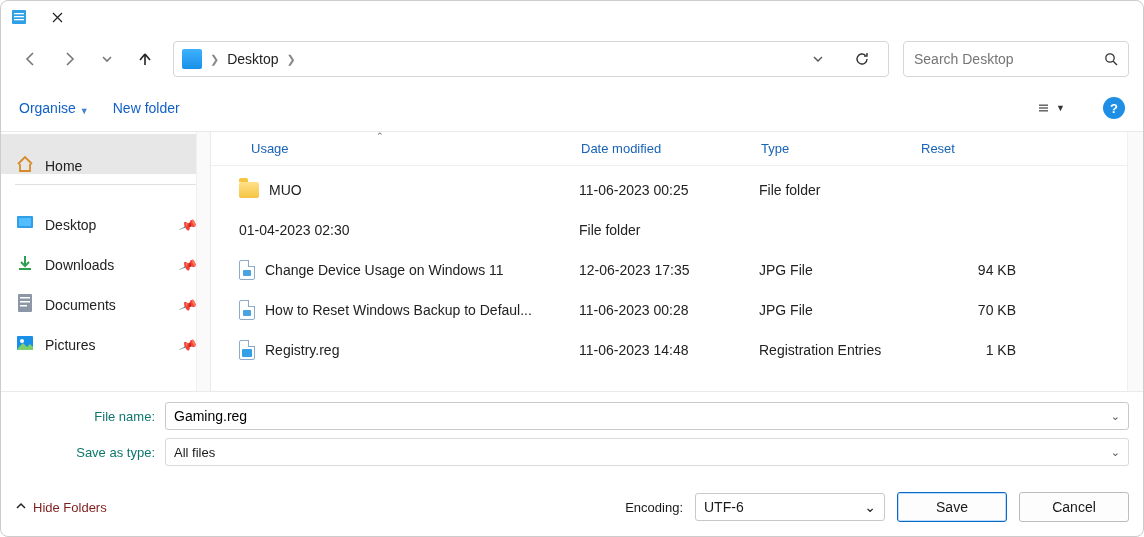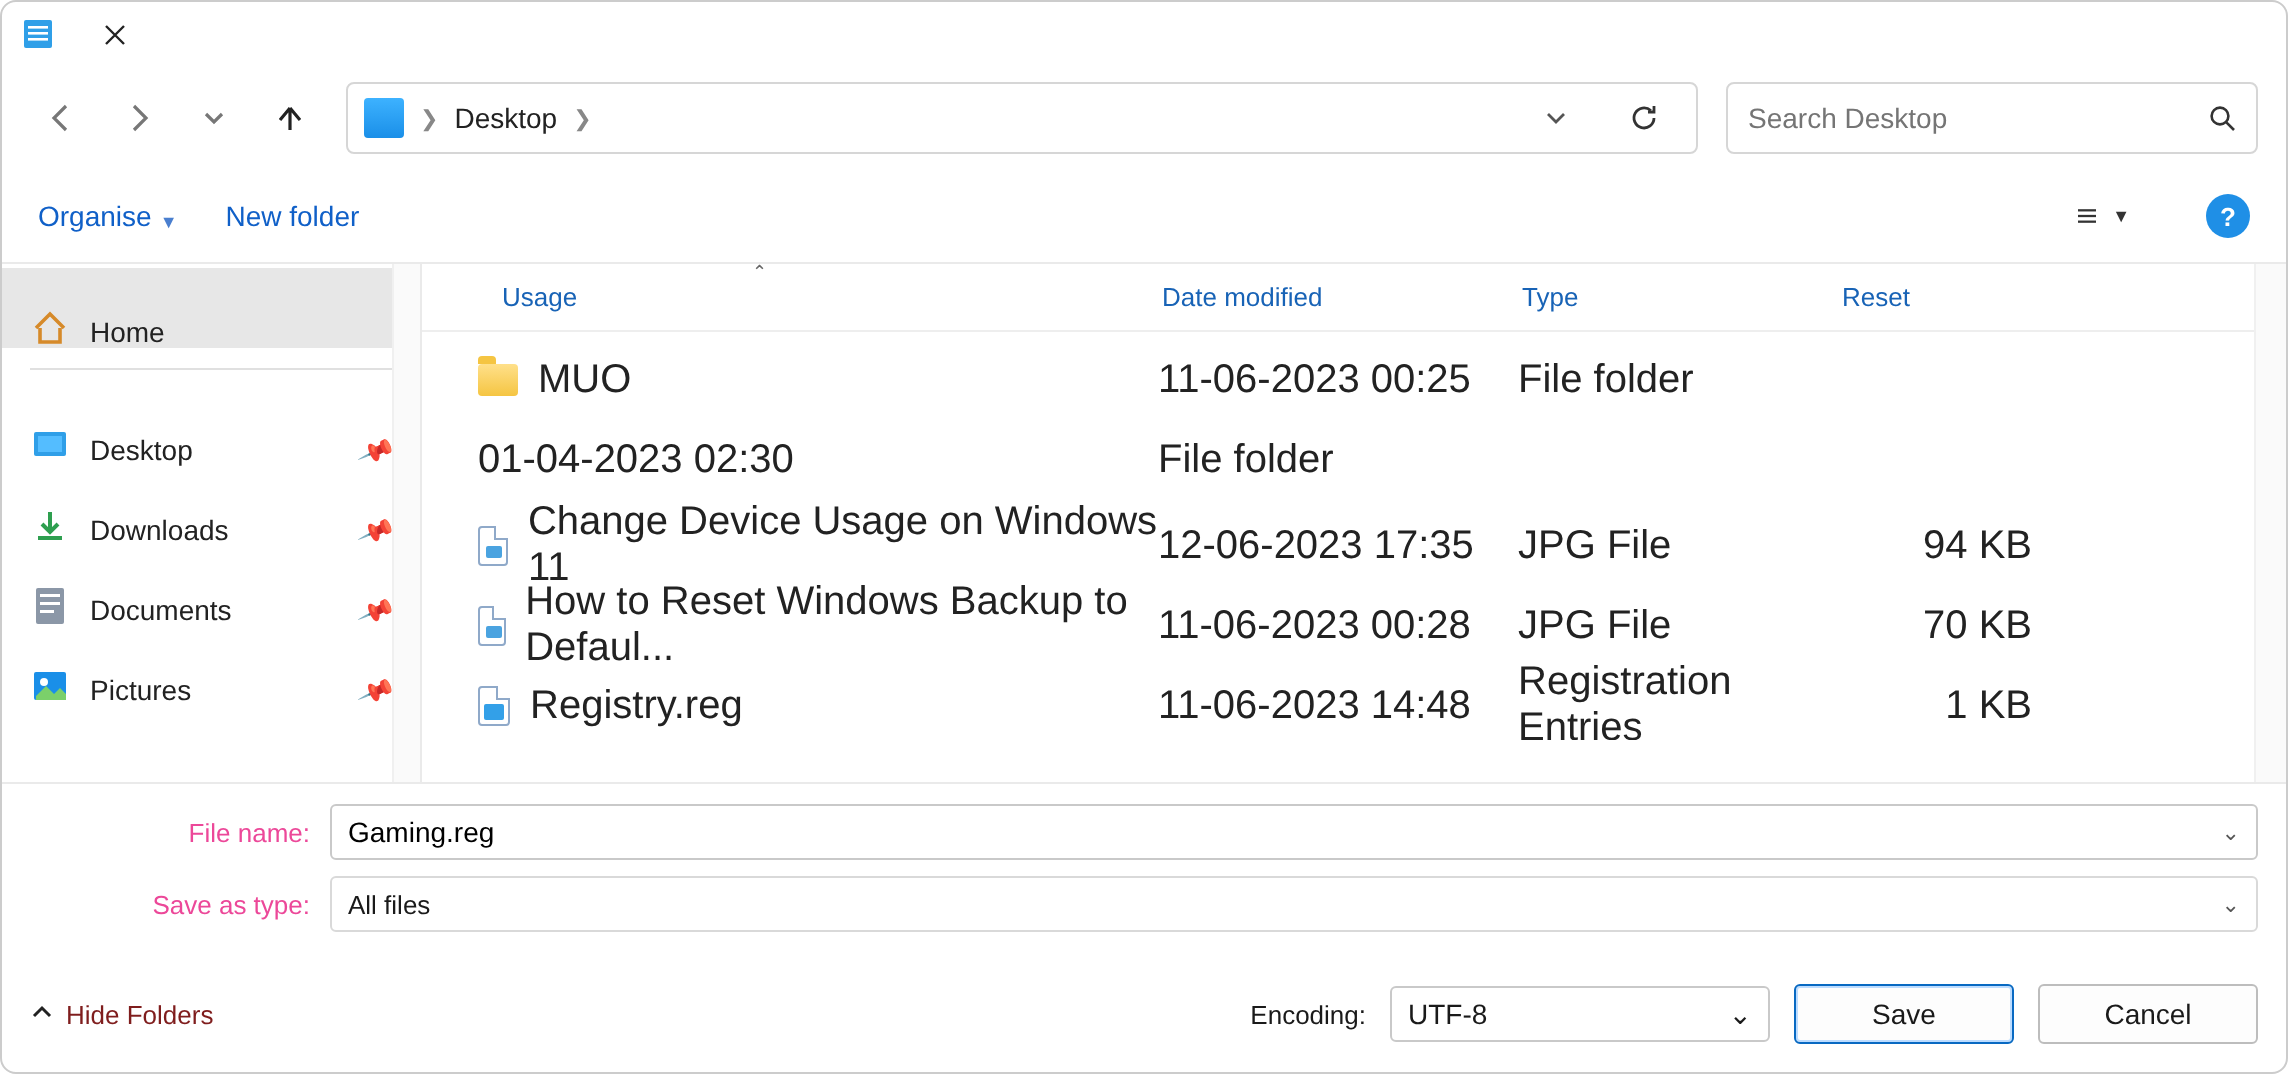--- a/index.html
+++ b/index.html
@@ -16,21 +16,21 @@
 .navbtn { width:32px; height:32px; display:flex; align-items:center; justify-content:center; color:#6a6a6a; border-radius:4px; }
 .navbtn.enabled { color:#222; }
 .breadcrumb { flex:1; display:flex; align-items:center; border:1px solid #d6d6d6; border-radius:4px; height:36px; padding:0 8px; gap:4px; margin-left:6px; }
 .bc-icon { width:20px; height:20px; background: linear-gradient(#3db2ff,#1a8fe8); border-radius:2px; position:relative; }
 .bc-icon::after { content:""; position:absolute; inset:3px 3px 3px 3px; background:#fff; opacity:.0; }
 .bc-sep { color:#888; font-size:11px; padding:0 4px; }
 .bc-label { font-size:14px; color:#222; }
 .bc-right { margin-left:auto; display:flex; align-items:center; gap:4px; }
 .bc-chev { width:28px; text-align:center; color:#555; font-size:13px; }
 .refresh { width:36px; height:36px; display:flex; align-items:center; justify-content:center; color:#333; }
-.searchbar { width:266px; height:36px; border:1px solid #d6d6d6; border-radius:4px; display:flex; align-items:center; padding:0 10px; justify-content:space-between; color:#666; margin-left:8px; }
+.searchbar { width:226px; height:36px; border:1px solid #d6d6d6; border-radius:4px; display:flex; align-items:center; padding:0 10px; justify-content:space-between; color:#666; margin-left:8px; }
 .searchbar input { border:0; outline:0; font-size:14px; width:190px; color:#666; background:transparent; }
 .searchbar .mag { color:#333; font-size:12px; }
 
 
 .toolbar { display:flex; align-items:center; padding: 4px 18px 10px 18px; gap:24px; }
 .tool-link { color:#1060c8; font-size:14px; display:flex; align-items:flex-end; gap:4px; }
 .tool-link .caret { font-size:9px; color:#4a7fcf; }
 .toolbar .spacer { flex:1; }
 .viewbtn { width:26px; height:26px; display:flex; align-items:center; justify-content:center; color:#333; }
 .viewbtn .caret { font-size:9px; margin-left:8px; color:#333; }
@@ -47,34 +47,34 @@
 .ic { width:20px; height:20px; display:flex; align-items:center; justify-content:center; }
 .ic-home svg, .ic-desktop svg, .ic-down svg, .ic-doc svg, .ic-pic svg { display:block; }
 
 
 .filearea { flex:1; position:relative; display:flex; flex-direction:column; }
 .filearea .scroll { position:absolute; right:0; top:0; bottom:0; width:16px; background:#fafafa; border-left:1px solid #f0f0f0; }
 .cols { display:grid; grid-template-columns: 330px 180px 160px 120px; padding-left:40px; height:34px; align-items:center; color:#1863b6; font-size:13px; border-bottom:1px solid #eee; gap:0; }
 .cols .col { display:flex; align-items:center; gap:5px; }
 .cols .sortcaret { font-size:9px; color:#666; }
 .rows { padding-left:28px; padding-top:4px; overflow:hidden; }
-.row { display:grid; grid-template-columns: 340px 180px 160px 105px; height:40px; align-items:center; font-size:20px; color:#222; }
+.row { display:grid; grid-template-columns: 340px 180px 160px 105px; height:40px; align-items:center; font-size:14px; color:#222; }
 .row .namecell { display:flex; align-items:center; gap:10px; }
 .row .sizecell { text-align:right; padding-right:8px; }
 .folder-ic { width:20px; height:16px; background:linear-gradient(#ffe08a,#f5c542); border-radius:2px; position:relative; }
 .folder-ic::before { content:""; position:absolute; top:-4px; left:0; width:9px; height:4px; background:#f5c542; border-radius:2px 2px 0 0; }
 .file-ic { width:16px; height:20px; border:1px solid #8fa9c9; border-radius:2px; background:#fff; position:relative; }
 .file-ic::before { content:""; position:absolute; right:-1px; top:-1px; width:6px; height:6px; background:#fff; border-left:1px solid #8fa9c9; border-bottom:1px solid #8fa9c9; }
 .file-jpg::after { content:""; position:absolute; left:3px; bottom:3px; width:8px; height:6px; background:#4aa3e0; border-radius:1px; }
 .file-reg::after { content:""; position:absolute; left:2px; bottom:2px; width:10px; height:8px; background:#33a0e8; border-radius:1px; }
 
 
 .formrows { padding: 10px 14px 6px 14px; }
 .formrow { display:flex; align-items:center; gap:10px; margin-bottom:8px; }
-.formrow .lbl { width:140px; text-align:right; font-size:13px; color:#ec4899; }
+.formrow .lbl { width:140px; text-align:right; font-size:13px; color:#0f766e; }
 .formrow .field { flex:1; height:28px; border:1px solid #c9c9c9; border-radius:3px; display:flex; align-items:center; padding:0 8px; justify-content:space-between; background:#fff; }
 .formrow .field input { border:0; outline:0; font-size:14px; flex:1; background:transparent; }
 .formrow .field .dd { color:#555; font-size:11px; }
 .formrow .field.st { border-color:#d9d9d9; }
 
 
 .footer { display:flex; align-items:center; padding: 12px 14px 14px 14px; gap:12px; }
 .hide-folders { display:flex; gap:6px; font-size:13px; color:#7f1d1d; }
 .footer .spacer { flex:1; }
 .enc-lbl { font-size:13px; }
@@ -320,21 +320,21 @@
     <span>
         <svg width="12" height="12" viewBox="0 0 12 12">
           <path d="M2 8 L6 4 L10 8" fill="none" stroke="#222" stroke-width="1.5"></path>
         </svg>
       </span>
     <span>Hide Folders</span>
   </div>
   <div class="spacer"></div>
   <span class="enc-lbl">Encoding:</span>
   <div class="enc-field">
-    <span>UTF-8</span>
+    <span>UTF-6</span>
     <span class="dd">⌄</span>
   </div>
   <div class="btn primary">
       <span>Save</span>
     </div>
   <div class="btn">
       <span>Cancel</span>
     </div>
 </div>
 

